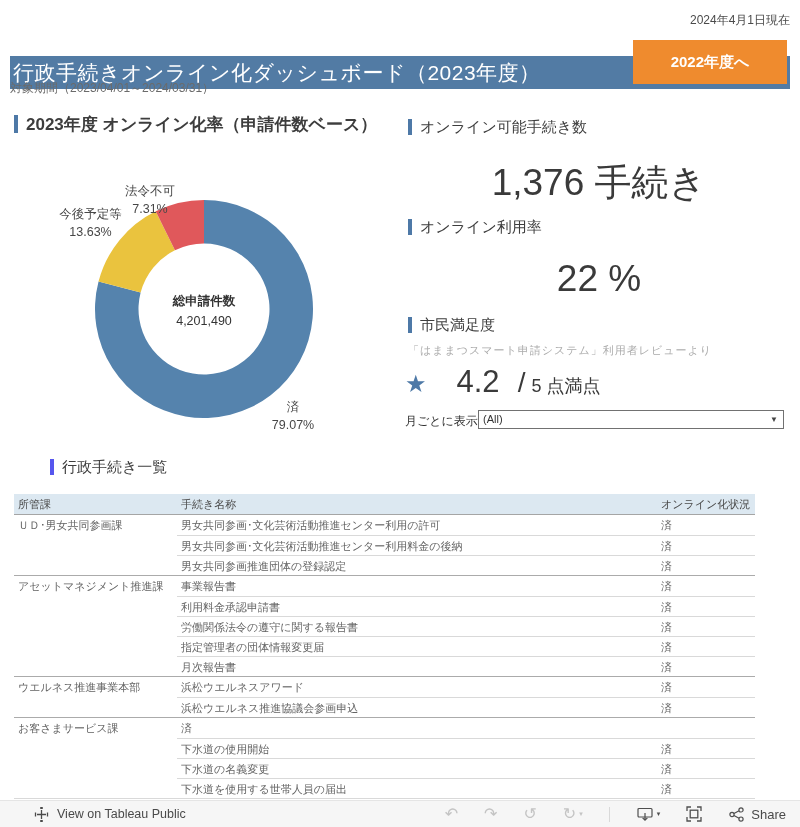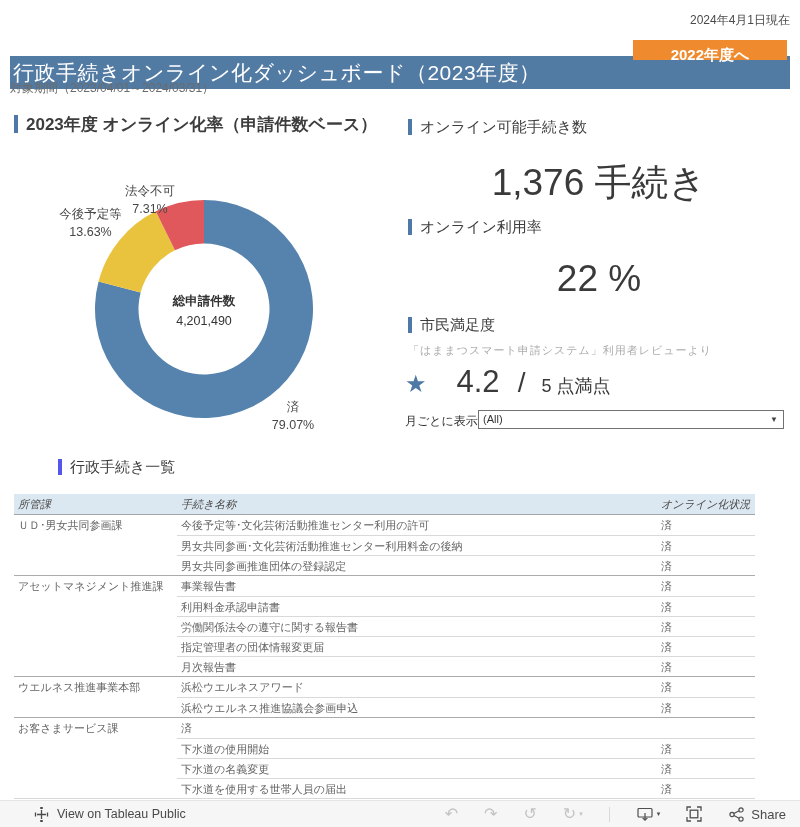--- a/index.html
+++ b/index.html
@@ -3,21 +3,21 @@
 <meta charset="utf-8">
 <style>
   html,body{margin:0;padding:0;background:#fff;}
   body{font-family:"Liberation Sans","DejaVu Sans",sans-serif;-webkit-font-smoothing:antialiased;}
   #app{position:relative;width:800px;height:827px;background:#fff;overflow:hidden;}
 
   
   .date-note{position:absolute;top:12px;right:10px;font-size:12px;color:#4a4a4a;}
   .title-bar{position:absolute;top:56px;left:10px;width:780px;height:33px;background:var(--c-titlebar,#527ba4);}
   .title-bar .ttl{position:absolute;left:3px;top:0;line-height:33px;font-size:21px;color:#fff;letter-spacing:.5px;white-space:nowrap;}
-  .year-btn{position:absolute;top:40px;left:633px;width:154px;height:20px;background:var(--c-orange,#ef8b2e);
+  .year-btn{position:absolute;top:40px;left:633px;width:154px;height:44px;background:var(--c-orange,#ef8b2e);
     color:#fff;font-size:15px;font-weight:bold;text-align:center;line-height:28px;border:none;cursor:pointer;}
   .period{position:absolute;top:80px;left:10px;font-size:12px;color:#6b6b6b;}
 
   
   .sec-h{font-size:15px;color:#3d3d3d;}
   .sec-h .bar{display:inline-block;width:4px;height:16px;background:var(--c-accent,#4e79a7);margin-right:8px;vertical-align:-3px;}
   .sec-h.big{font-size:17px;line-height:1.5;}
   .sec-h.big .bar{height:18px;}
   .sec-h.list .bar{background:var(--c-listaccent,#5656ee);}
 
@@ -36,30 +36,30 @@
   
   .kpi-h{position:absolute;left:408px;}
   .kpi-h1{top:118px;} .kpi-h2{top:218px;} .kpi-h3{top:316px;}
   .kpi-val{position:absolute;left:408px;width:382px;text-align:center;font-size:37px;color:#3a3a3a;}
   .kpi-v1{top:158px;} .kpi-v2{top:258px;}
   .kpi-sub{position:absolute;left:408px;top:343px;font-size:11px;color:#ababab;letter-spacing:1px;}
   .star-row{position:absolute;left:405px;top:364px;display:flex;align-items:baseline;color:#3a3a3a;}
   .star-row .star{font-size:24px;color:var(--c-star,#4e79a7);}
   .star-row .score{font-size:31px;margin-left:30px;}
   .star-row .slash{font-size:28px;font-weight:300;margin-left:18px;}
-  .star-row .scale{font-size:18px;margin-left:16px;text-align:right;}
+  .star-row .scale{font-size:18px;margin-left:6px;text-align:right;}
   .filter-label{position:absolute;left:405px;top:413px;font-size:12px;color:#333;}
   .filter-select{position:absolute;left:478px;top:410px;width:306px;height:19px;border:1px solid #717171;background:#fff;box-sizing:border-box;cursor:pointer;}
   .filter-select .val{position:absolute;left:4px;top:2px;font-size:11px;color:#333;}
   .filter-select .caret{position:absolute;right:5px;top:4px;font-size:8px;color:#444;}
 
   
-  .list-title{position:absolute;top:458px;left:14px;padding-left:44px;}
+  .list-title{position:absolute;top:458px;left:6px;padding-left:44px;}
   .table{position:absolute;top:494px;left:14px;width:741px;font-size:11px;}
-  .thead{display:grid;grid-template-columns:163px 480px 1fr;background:var(--c-thead,#dce8f1);height:20px;line-height:20px;color:#4a4a4a;border-bottom:1px solid #a5a5a5;font-style:italic;}
+  .thead{display:grid;grid-template-columns:163px 480px 1fr;background:var(--c-thead,#dce8f1);height:20px;line-height:20px;color:#4a4a4a;border-bottom:1px solid #a5a5a5;}
   .thead > div{padding-left:4px;}
   .trow{display:grid;grid-template-columns:163px 480px 1fr;height:20px;line-height:20px;color:#646464;}
   .trow .cell{padding-left:4px;overflow:hidden;white-space:nowrap;}
   .trow:not(.group-start) .name,.trow:not(.group-start) .status{border-top:1px solid #d9d9d9;}
   .trow.group-start:not(:first-child){border-top:1px solid #ababab;}
   .tbody{border-bottom:1px solid #d9d9d9;}
 
   
   .toolbar{position:absolute;left:0;top:800px;width:800px;height:27px;background:#f6f6f6;border-top:1px solid #e5e5e5;box-sizing:border-box;}
   .tb-left{position:absolute;left:34px;top:0;height:26px;display:flex;align-items:center;cursor:pointer;}
@@ -140,21 +140,21 @@
 
   <div class="table">
     <div class="thead">
       <div>所管課</div>
       <div>手続き名称</div>
       <div>オンライン化状況</div>
     </div>
     <div class="tbody">
         <div class="trow group-start">
           <div class="cell dept">ＵＤ･男女共同参画課</div>
-          <div class="cell name">今後予定等･文化芸術活動推進センター利用の許可</div>
+          <div class="cell name">男女共同参画･文化芸術活動推進センター利用の許可</div>
           <div class="cell status">済</div>
         </div>
         <div class="trow">
           <div class="cell dept"></div>
           <div class="cell name">男女共同参画･文化芸術活動推進センター利用料金の後納</div>
           <div class="cell status">済</div>
         </div>
         <div class="trow">
           <div class="cell dept"></div>
           <div class="cell name">男女共同参画推進団体の登録認定</div>

